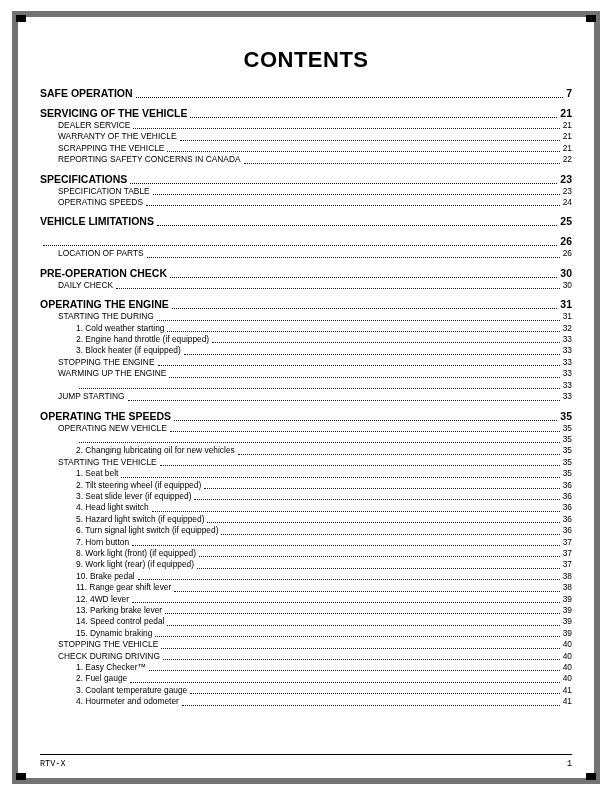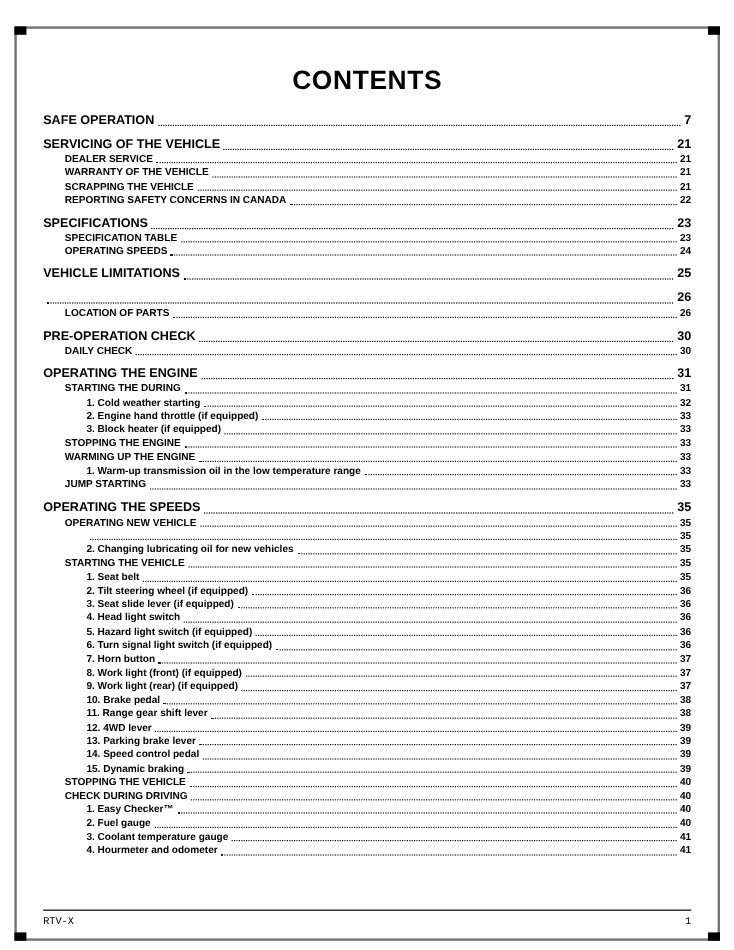--- a/index.html
+++ b/index.html
@@ -14,22 +14,21 @@
     font-family: "Liberation Sans", sans-serif;
     color: #000;
     overflow: hidden;
   }
   .frame {
     position: absolute;
     left: 12px;
     top: 11px;
     right: 12px;
     bottom: 8px;
-    border: 2px solid #737373;
-    margin-top: 11px;
+    border: 6px solid #737373;
   }
   .corner {
     position: absolute;
     width: 10px;
     height: 7px;
     background: #000;
   }
   .c-tl { left: -2px; top: -2px; }
   .c-tr { right: -2px; top: -2px; }
   .c-bl { left: -2px; bottom: -2px; }
@@ -42,21 +41,20 @@
     letter-spacing: 0.5px;
     margin: 30px 0 13px 0;
   }
 
   .toc {
     margin: 0 22px;
   }
   .row {
     display: flex;
     align-items: flex-end;
-    font-weight: bold;
   }
   .row .label { white-space: nowrap; }
   .row .dots {
     flex: 1;
     border-bottom: 1px dotted #1a1a1a;
     margin: 0 3px 2px 3px;
     min-width: 8px;
   }
   .row .pg { white-space: nowrap; }
 
@@ -205,21 +203,20 @@
     <span class="label">STOPPING THE ENGINE</span>
     <span class="dots"></span>
     <span class="pg">33</span>
   </div>
       <div class="row lvl2">
     <span class="label">WARMING UP THE ENGINE</span>
     <span class="dots"></span>
     <span class="pg">33</span>
   </div>
       <div class="row lvl3">
-    <span class="label">1. Warm-up transmission oil in the low temperature range</span>
     <span class="dots"></span>
     <span class="pg">33</span>
   </div>
       <div class="row lvl2">
     <span class="label">JUMP STARTING</span>
     <span class="dots"></span>
     <span class="pg">33</span>
   </div>
       <div class="row lvl1">
     <span class="label">OPERATING THE SPEEDS</span>

